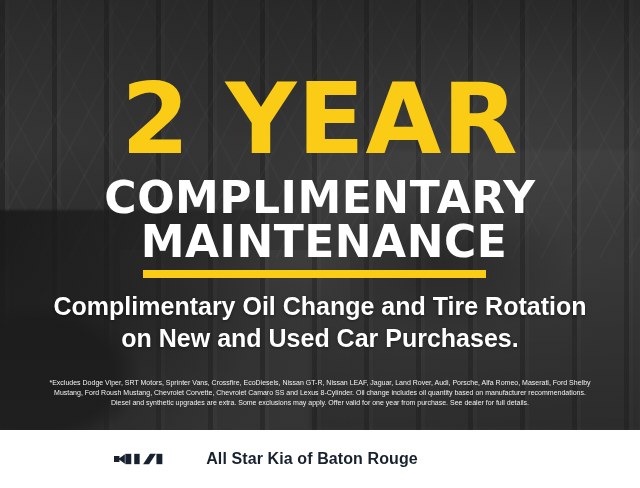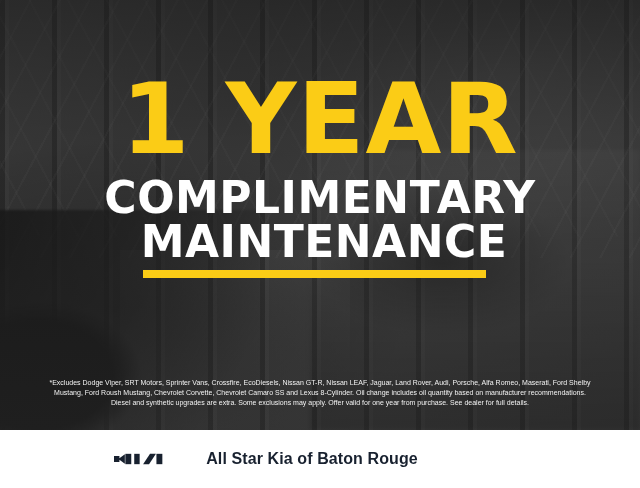--- a/index.html
+++ b/index.html
@@ -217,26 +217,30 @@
 </head>
 <body>
 
 <div id="ad">
 
   <div class="hero">
     <div class="hero-photo"></div>
     <div class="hero-scrim"></div>
 
     <div class="hero-content">
-      <div class="headline-year">1 YEAR</div>
+      <div class="headline-year">2 YEAR</div>
       <div class="headline-line2">COMPLIMENTARY</div>
       <div class="headline-line3">MAINTENANCE</div>
 
       <div class="divider"></div>
 
+      <div class="subhead">
+        <div>Complimentary Oil Change and Tire Rotation</div>
+        <div>on New and Used Car Purchases.</div>
+      </div>
 
       <div class="disclaimer">
         <span>*Excludes Dodge Viper, SRT Motors, Sprinter Vans, Crossfire, EcoDiesels, Nissan GT-R, Nissan LEAF, Jaguar, Land Rover, Audi, Porsche, Alfa Romeo, Maserati, Ford Shelby</span>
         <span>Mustang, Ford Roush Mustang, Chevrolet Corvette, Chevrolet Camaro SS and Lexus 8-Cylinder. Oil change includes oil quantity based on manufacturer recommendations.</span>
         <span>Diesel and synthetic upgrades are extra. Some exclusions may apply. Offer valid for one year from purchase. See dealer for full details.</span>
       </div>
     </div>
   </div>
 
   <div class="footer">

